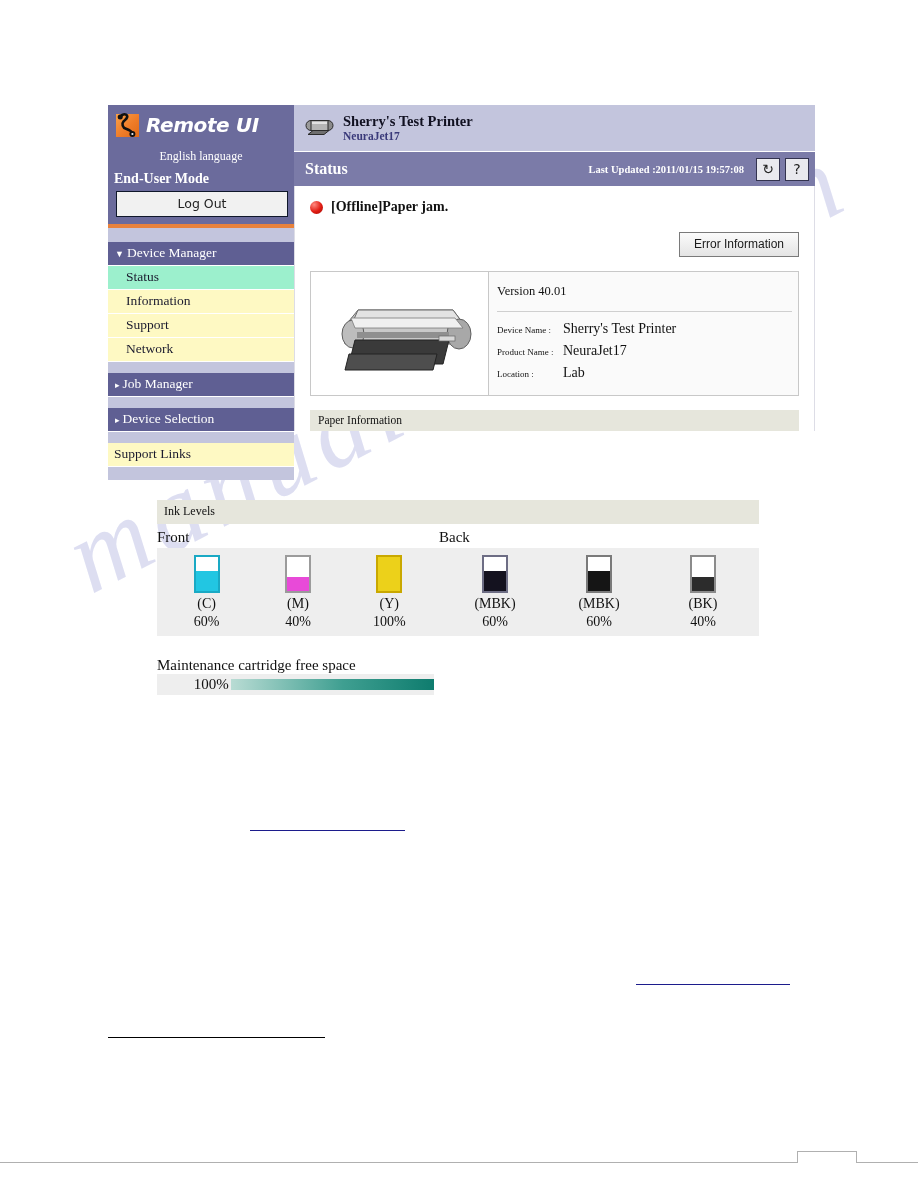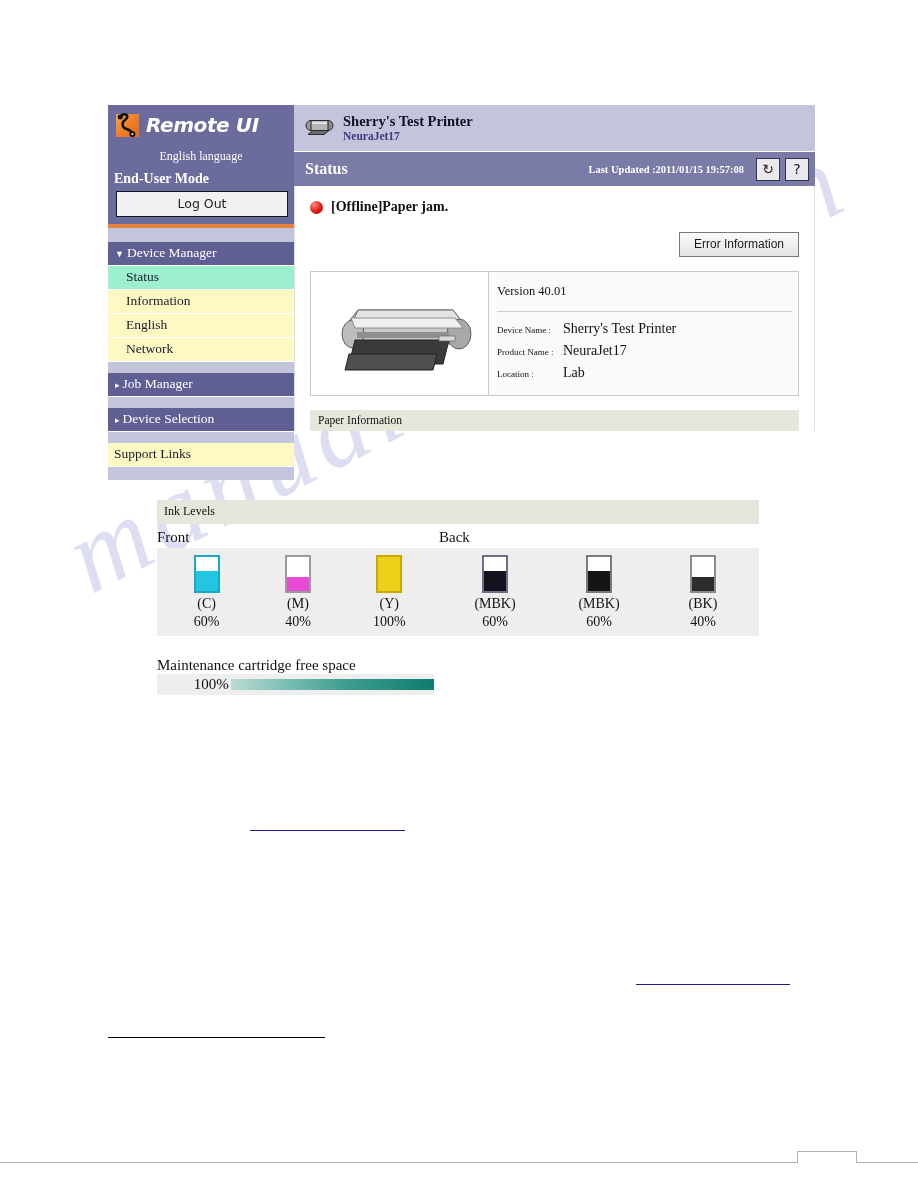--- a/index.html
+++ b/index.html
@@ -348,21 +348,21 @@
       </div>
 
       <div class="orange-rule"></div>
       <div class="nav-gap"></div>
 
       <div class="nav-group">
         <span class="tri">▼</span><span>Device Manager</span>
       </div>
       <div class="nav-item active">Status</div>
       <div class="nav-item">Information</div>
-      <div class="nav-item">English</div>
+      <div class="nav-item">Support</div>
       <div class="nav-item">Network</div>
 
       <div class="nav-spacer"></div>
 
       <div class="nav-group">
         <span class="tri">▸</span><span>Job Manager</span>
       </div>
 
       <div class="nav-spacer"></div>
 

